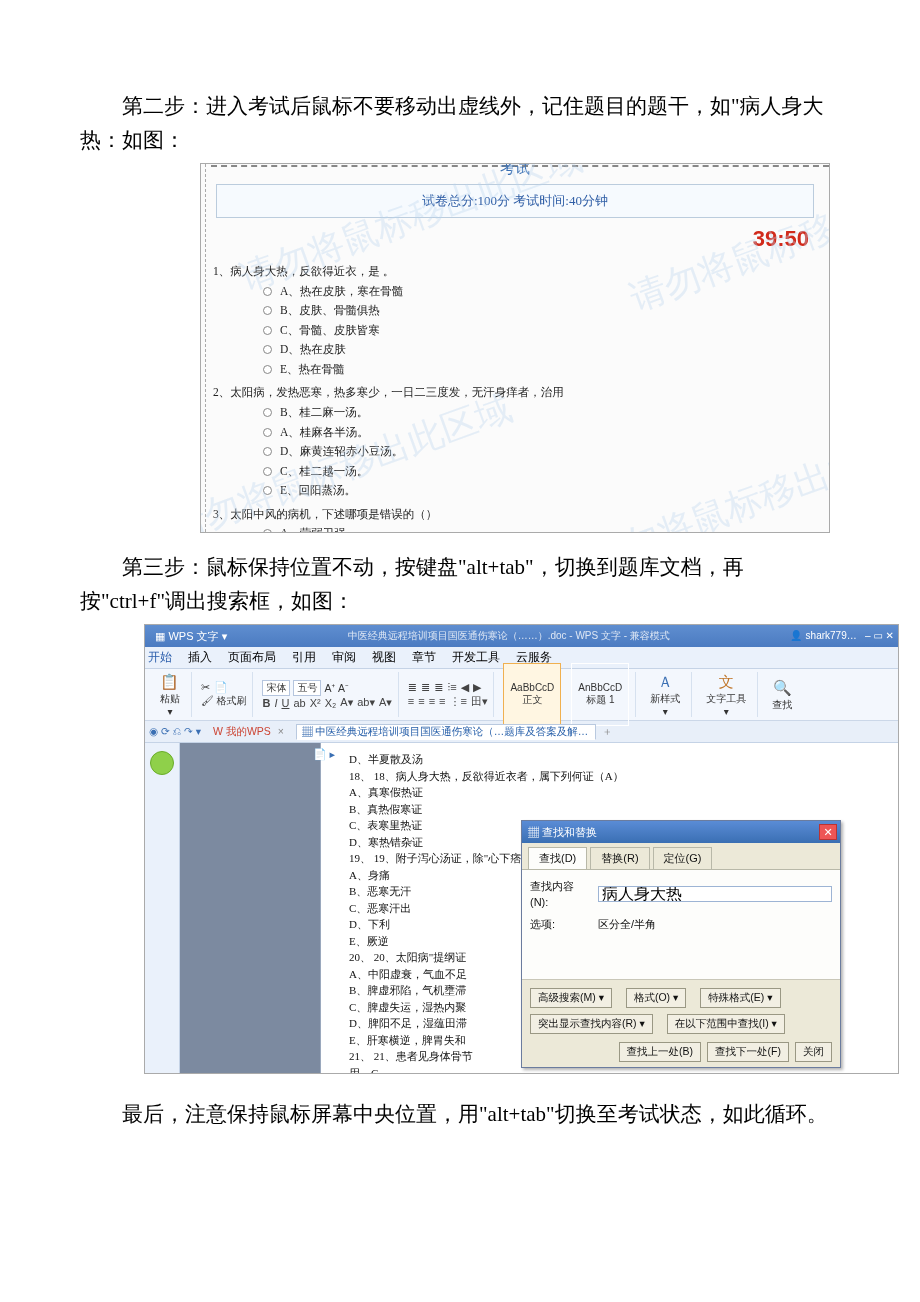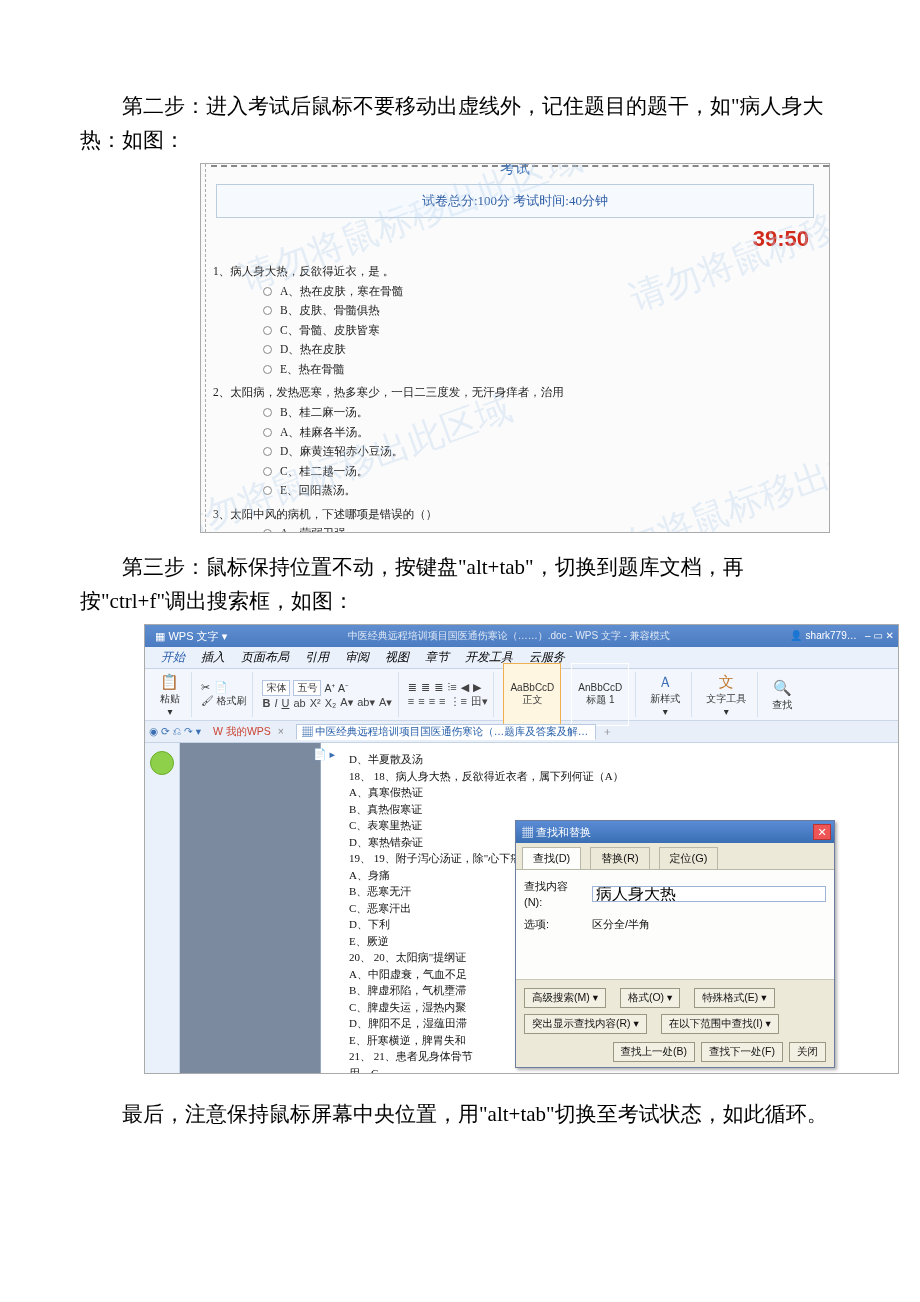--- a/index.html
+++ b/index.html
@@ -73,21 +73,21 @@
     color: #fff; font-size: 11px; line-height: 22px;
     padding-left: 6px; font-family: "Microsoft YaHei", sans-serif;
     display:flex; align-items:center;
   }
   .wps-title .tt { margin-left:4px; flex:0 0 auto; }
   .wps-title .docpath { flex:1; text-align:center; opacity:.8; font-size:10px;}
   .wps-title .right { margin-right:4px; font-size:10px; }
   .wps-menu {
     height: 22px; background: #eaf1fb; border-bottom: 1px solid #c5d3e6;
     font-size: 12px; font-family: "Microsoft YaHei", sans-serif;
-    display: flex; align-items: center; padding-left:16px; gap:16px;font-style:italic;
+    display: flex; align-items: center; padding-left:3px; gap:16px;
   }
   .wps-menu span:first-child { color:#2a5dab; }
   .wps-ribbon {
     height: 52px; background: #f3f7fd; border-bottom: 1px solid #cbd7e8;
     font-size: 10.5px; font-family: "Microsoft YaHei","SimSun",sans-serif;
     display:flex; align-items:stretch; padding:3px 4px; gap:3px; color:#333;
   }
   .rb-group { border-right:1px solid #d6e1ef; padding:0 6px; display:flex; flex-direction:column; justify-content:center; }
   .rb-btn { display:flex; flex-direction:column; align-items:center; justify-content:center; padding:0 5px; font-size:10px; }
   .rb-ico { width:20px;height:20px; display:flex;align-items:center;justify-content:center;font-size:15px; }
@@ -109,32 +109,32 @@
   .wps-page {
     flex:1; background:#fff; border-left:1px solid #9aa8bd;
     padding:8px 10px; font-size:11px; font-family:"SimSun",serif; color:#111; position:relative;
     line-height:1.5;
   }
   .wps-page .ln { white-space:nowrap; }
   .wps-left-tool { width:35px; background:#eaf1fb; border-right:1px solid #c5d3e6; display:flex; flex-direction:column; align-items:center; gap:6px; padding-top:8px;}
   .wps-left-tool .c { width:24px;height:24px;border-radius:50%;background:#8fd04a;border:1px solid #6aad2a;}
   
   .dlg {
-    position:absolute; top:77px; left:194px; width:320px;
+    position:absolute; top:77px; left:200px; width:320px;
     background:#ece9d8; border:1px solid #6b7c9e;
     font-size:11px; font-family:"Microsoft YaHei","SimSun",sans-serif;
     box-shadow:2px 2px 3px rgba(0,0,0,.3);
   }
   .dlg-title {
     height:22px; background:linear-gradient(#5a8cd6,#3a6fb3);
     color:#fff; padding-left:6px; line-height:22px;
     display:flex; align-items:center; justify-content:space-between;
   }
   .dlg-title .clx { width:18px;height:16px;background:#e55; color:#fff; text-align:center; line-height:15px; font-size:11px; margin-right:3px; border:1px solid #b33;}
-  .dlg-tabs { display:flex; padding:4px 6px 0 6px; gap:9px; background:#ece9d8; border-bottom:1px solid #b8b8a8;}
+  .dlg-tabs { display:flex; padding:4px 6px 0 6px; gap:3px; background:#ece9d8; border-bottom:1px solid #b8b8a8;}
   .dlg-tab { padding:2px 10px; border:1px solid #b8b8a8; border-bottom:none; background:#ece9d8; }
   .dlg-tab.active { background:#fdfdfb; }
   .dlg-body { background:#fdfdfb; padding:8px; }
   .dlg-row { display:flex; align-items:center; margin-bottom:5px; gap:6px;}
   .dlg-row label { width:62px; }
   .dlg-row input { flex:1; border:1px solid #9db4d4; height:16px; font-size:16px; padding:0 3px;}
   .dlg-btns { display:flex; gap:14px; flex-wrap:wrap; padding:3px 0; justify-content:flex-start;}
   .dbtn { background:#f2efe3; border:1px solid #9a9884; padding:1px 7px; font-size:10.5px; }
   .dbtn.drop::after{ content:" ▾"; }
   .dlg-footer { background:#ece9d8; padding:5px 8px; border-top:1px solid #c9c7b8; }

